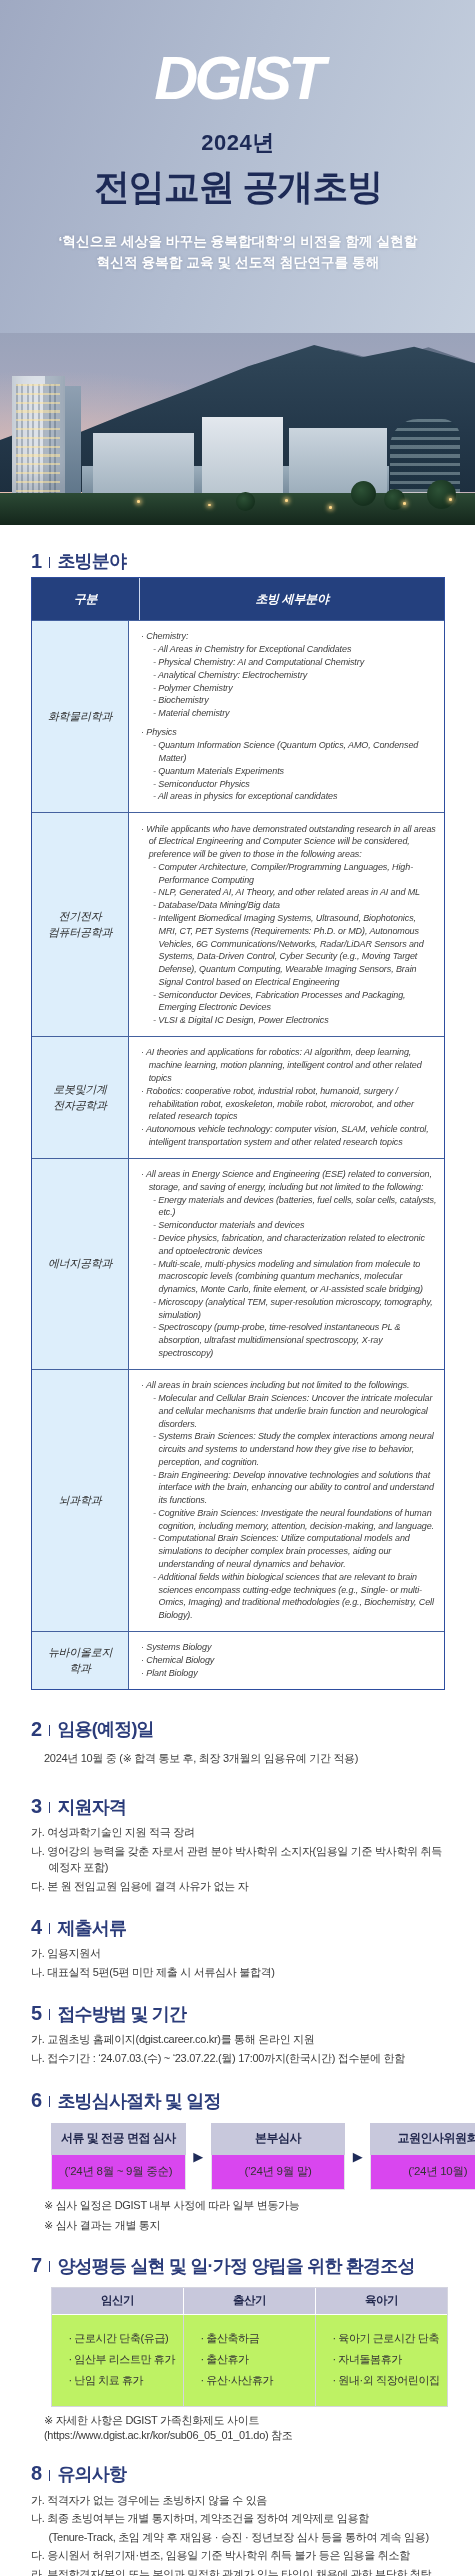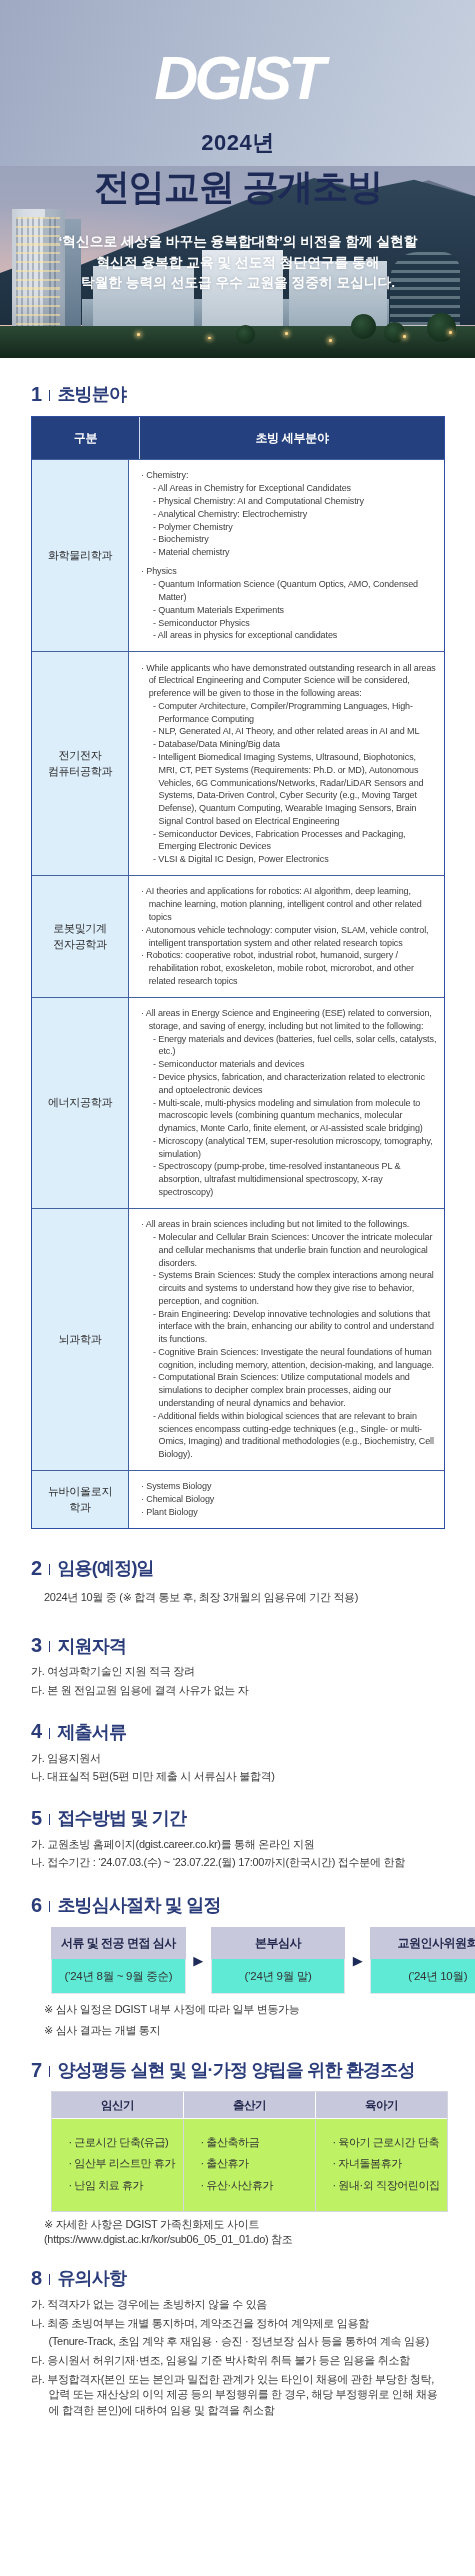--- a/index.html
+++ b/index.html
@@ -1,20 +1,20 @@
 <!DOCTYPE html>
 <html lang="ko" style="font-size:8.8px"><head>
 <meta charset="utf-8">
 <style>
   html,body{margin:0;padding:0;background:#ffffff;}
   body{font-family:"Liberation Sans","DejaVu Sans",sans-serif;-webkit-font-smoothing:antialiased;}
   .page{width:476px;min-height:2576px;margin:0 auto;background:#fff;overflow:hidden;}
 
   
-  .hero{position:relative;height:358px;background:linear-gradient(110deg,#9fa9c2 0%,#b2bdd1 42%,#ccd6e3 100%);overflow:hidden;}
+  .hero{position:relative;height:525px;background:linear-gradient(110deg,#9fa9c2 0%,#b2bdd1 42%,#ccd6e3 100%);overflow:hidden;}
   .hero-photo{position:absolute;left:0;right:0;bottom:0;height:192px;}
   .sky{position:absolute;inset:0;
     background-image:radial-gradient(ellipse at 10% 88%, rgba(244,197,176,.85), rgba(244,197,176,0) 55%),
                      linear-gradient(180deg,#9aa3ba 0%,#a6a8be 38%,#bcadbb 68%,#cfb6b8 100%);}
   .ridge-back{position:absolute;left:0;right:0;bottom:49px;height:137px;background:#4d5d72;opacity:.7;
     clip-path:polygon(0 78%,10% 70%,22% 74%,34% 58%,47% 40%,60% 22%,71% 8%,80% 16%,90% 6%,100% 18%,100% 100%,0 100%);}
   .ridge-front{position:absolute;left:0;right:0;bottom:33px;height:153px;
     background:linear-gradient(180deg,#31485a 0%,#24384a 60%,#1d2f3f 100%);
     clip-path:polygon(0 66%,7% 58%,16% 62%,27% 48%,39% 34%,52% 18%,66% 4%,76% 12%,87% 5%,100% 16%,100% 100%,0 100%);}
   .buildings{position:absolute;left:0;right:0;bottom:0;height:142px;}
@@ -44,21 +44,21 @@
   .subtitle{margin-top:20px;font-size:13.7px;line-height:1.5;font-weight:600;color:#ffffff;text-shadow:0 0 3.3px rgba(60,70,100,.25);}
 
   
   .content{padding:0 31px;}
   .sec-head{display:flex;align-items:center;color:#2b3c7a;font-weight:800;}
   .sec-num{font-size:20px;letter-spacing:-0.5px;}
   .sec-bar{display:inline-block;width:1.6px;height:11px;background:#2b3c7a;margin:2.2px 7.1px 0 7.1px;}
   .sec-title{font-size:18px;letter-spacing:-0.8px;}
 
   
-  .t1{margin-top:10px;border:1.1px solid #2e4d9e;}
+  .t1{margin-top:4px;border:1.1px solid #2e4d9e;font-style:italic;}
   .t1-head{display:flex;background:#24407e;color:#fff;}
   .t1-head .hc{padding:12.6px 5.5px;font-size:12px;font-weight:700;text-align:center;letter-spacing:-0.3px;}
   .hc1{flex:0 0 96px;border-right:1.1px solid #cfd9ef;}
   .hc2{flex:1;}
   .t1-row{display:flex;border-top:1.1px solid #44619f;}
   .t1-dept{flex:0 0 96px;background:#ddeefb;border-right:1.1px solid #44619f;
     display:flex;flex-direction:column;align-items:center;justify-content:center;
     font-size:11px;color:#2c2c2c;letter-spacing:-0.3px;line-height:1.4;text-align:center;}
   .t1-items{flex:1;background:#fff;padding:9.3px 7.7px 9.3px 12px;}
   .li{font-size:9px;line-height:1.42;color:#3d3d3d;letter-spacing:-0.1px;}
@@ -71,21 +71,21 @@
   .ka-item{font-size:11px;line-height:1.45;color:#3a3a3a;letter-spacing:-0.3px;
     padding-left:17.5px;text-indent:-17.5px;margin:2.7px 0;}
   .ka-cont{font-size:11px;line-height:1.45;color:#3a3a3a;letter-spacing:-0.3px;padding-left:17.5px;margin:1.1px 0 2.7px 0;}
   .body-line{margin-top:8.8px;font-size:11px;line-height:1.5;color:#3a3a3a;letter-spacing:-0.3px;padding-left:13px;}
 
   
   .steps{display:flex;align-items:stretch;margin:10px 0 0 20px;width:454px;}
   .step{flex:1;display:flex;flex-direction:column;}
   .step-head{background:#c8c8dc;height:32px;display:flex;align-items:center;justify-content:center;
     font-size:12px;font-weight:700;color:#22284e;letter-spacing:-0.5px;}
-  .step-body{background:#5eead4;border:0.5px solid #e2e2ea;border-top:none;height:34px;display:flex;align-items:center;justify-content:center;
+  .step-body{background:#d946ef;border:0.5px solid #e2e2ea;border-top:none;height:34px;display:flex;align-items:center;justify-content:center;
     font-size:11.5px;color:#333;letter-spacing:-0.3px;}
   .step-arrow{flex:0 0 25px;display:flex;align-items:center;justify-content:center;color:#1e2b58;font-size:13px;}
   .note-line{margin-top:5.5px;font-size:11px;color:#3a3a3a;letter-spacing:-0.3px;padding-left:13px;line-height:1.4;}
   .notes{margin-top:7.7px;}
 
   
   .t7{margin:8.8px 0 0 20px;width:395px;border:0.5px solid #d5d5e0;}
   .t7-head{display:flex;}
   .t7-head .c{flex:1;background:#c8c8dc;height:26px;display:flex;align-items:center;justify-content:center;
     font-size:11.5px;font-weight:700;color:#22284e;letter-spacing:-0.5px;}
@@ -130,21 +130,20 @@
         <div class="dot" style="left:449px;bottom:24px;"></div>
       </div>
     </div>
     <div class="hero-text">
       <div class="logo">DGIST</div>
       <div class="year">2024년</div>
       <div class="main-title">전임교원 공개초빙</div>
       <div class="subtitle">
         <div>‘혁신으로 세상을 바꾸는 융복합대학’의 비전을 함께 실현할</div>
         <div>혁신적 융복합 교육 및 선도적 첨단연구를 통해</div>
-        <div>탁월한 능력의 선도급 우수 교원을 정중히 모십니다.</div>
       </div>
     </div>
   </div>
 
   <div class="content">
 
     <div class="sec-head mt-s1">
       <span class="sec-num">1</span>
       <span class="sec-bar"></span>
       <span class="sec-title">초빙분야</span>
@@ -189,22 +188,22 @@
               <div class="li l2">- VLSI &amp; Digital IC Design, Power Electronics</div>
             </div>
           </div>
           <div class="t1-row">
             <div class="t1-dept">
               <div>로봇및기계</div>
               <div>전자공학과</div>
             </div>
             <div class="t1-items">
               <div class="li l1">· AI theories and applications for robotics: AI algorithm, deep learning, machine learning, motion planning, intelligent control and other related topics</div>
+              <div class="li l1">· Robotics: cooperative robot, industrial robot, humanoid, surgery / rehabilitation robot, exoskeleton, mobile robot, microrobot, and other related research topics</div>
               <div class="li l1">· Autonomous vehicle technology: computer vision, SLAM, vehicle control, intelligent transportation system and other related research topics</div>
-              <div class="li l1">· Robotics: cooperative robot, industrial robot, humanoid, surgery / rehabilitation robot, exoskeleton, mobile robot, microrobot, and other related research topics</div>
             </div>
           </div>
           <div class="t1-row">
             <div class="t1-dept">
               <div>에너지공학과</div>
             </div>
             <div class="t1-items">
               <div class="li l1">· All areas in Energy Science and Engineering (ESE) related to conversion, storage, and saving of energy, including but not limited to the following:</div>
               <div class="li l2">- Energy materials and devices (batteries, fuel cells, solar cells, catalysts, etc.)</div>
               <div class="li l2">- Semiconductor materials and devices</div>
@@ -249,20 +248,21 @@
     </div>
     <div class="body-line">2024년 10월 중 (※ 합격 통보 후, 최장 3개월의 임용유예 기간 적용)</div>
 
     <div class="sec-head mt-s3">
       <span class="sec-num">3</span>
       <span class="sec-bar"></span>
       <span class="sec-title">지원자격</span>
     </div>
     <div class="ka-list" id="s3-list">
         <div class="ka-item">가. 여성과학기술인 지원 적극 장려</div>
+        <div class="ka-item">나. 영어강의 능력을 갖춘 자로서 관련 분야 박사학위 소지자(임용일 기준 박사학위 취득예정자 포함)</div>
         <div class="ka-item">다. 본 원 전임교원 임용에 결격 사유가 없는 자</div>
       </div>
 
     <div class="sec-head mt-s4">
       <span class="sec-num">4</span>
       <span class="sec-bar"></span>
       <span class="sec-title">제출서류</span>
     </div>
     <div class="ka-list" id="s4-list">
         <div class="ka-item">가. 임용지원서</div>

